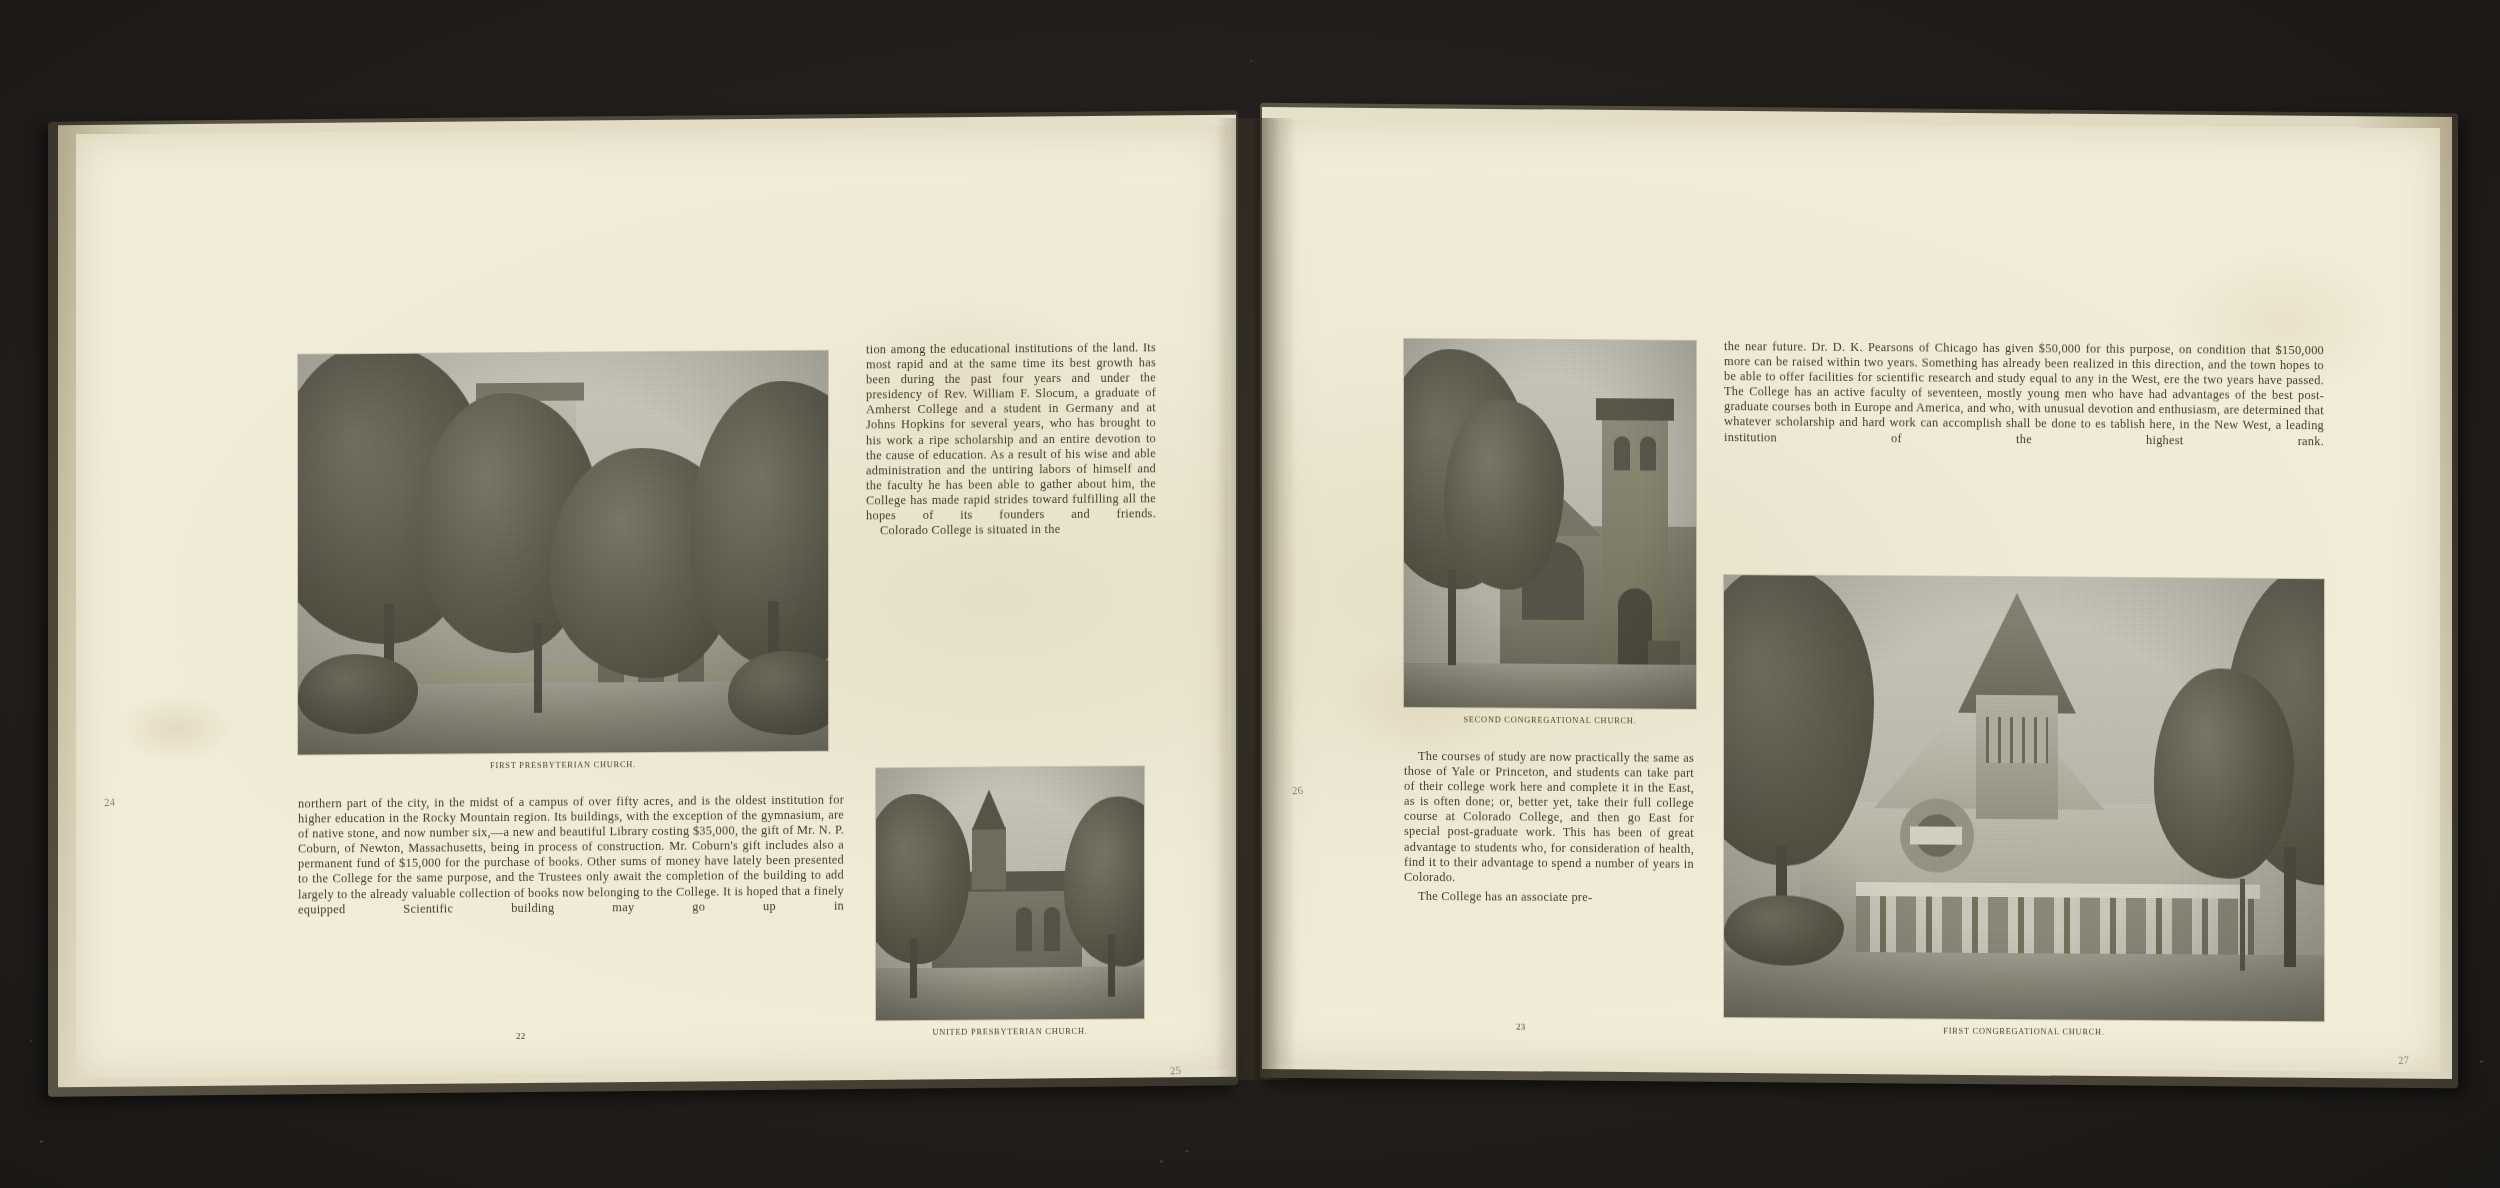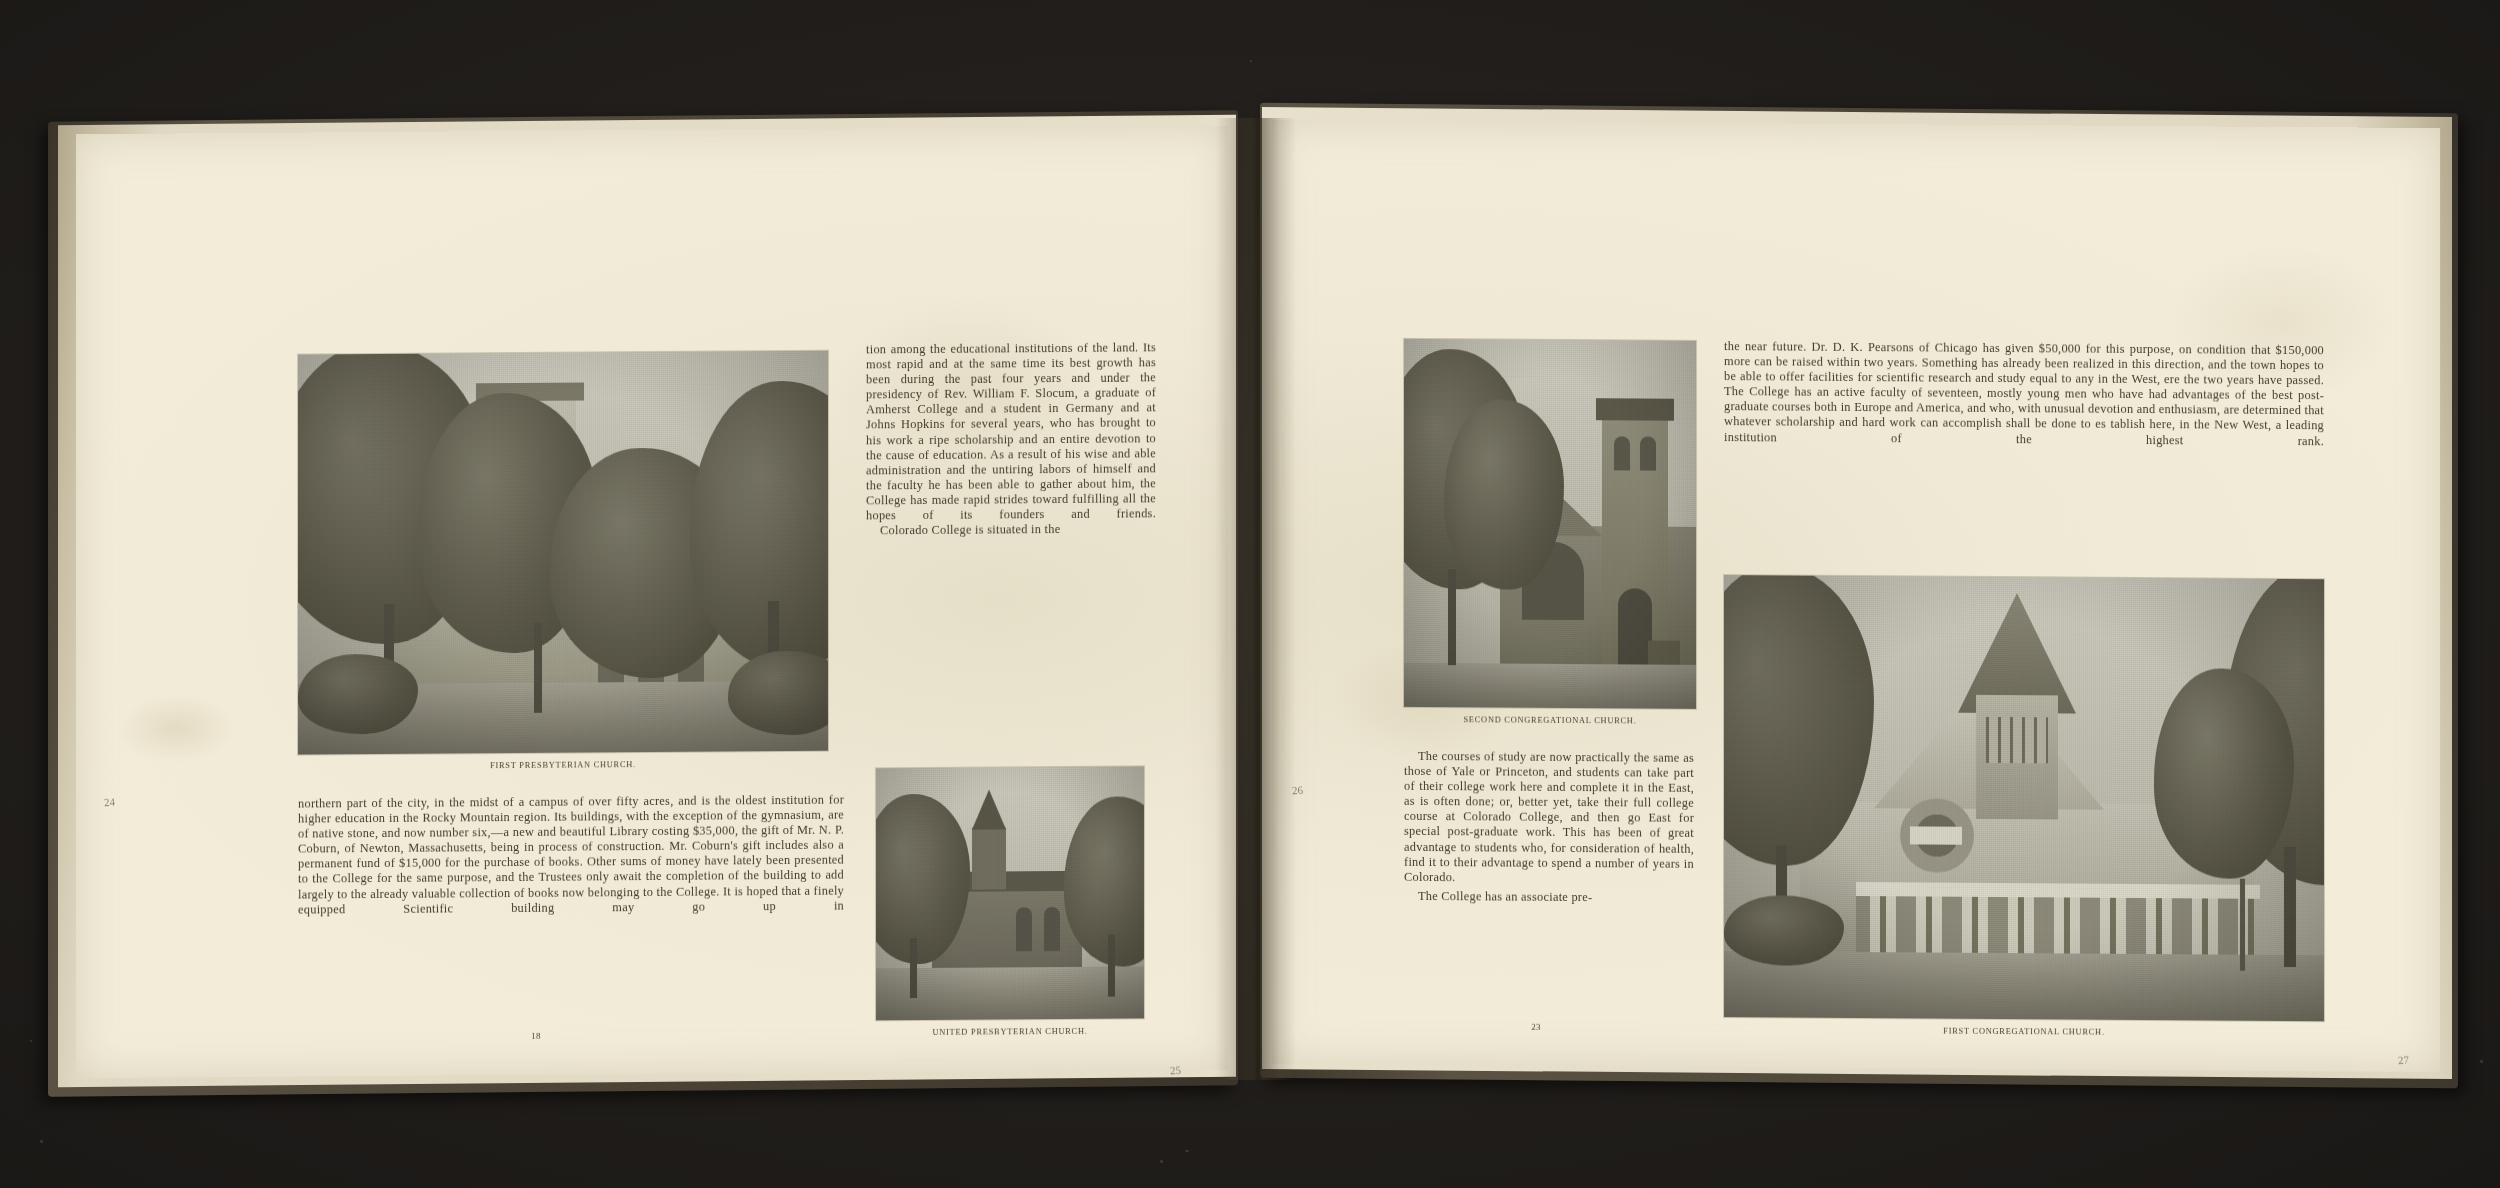--- a/index.html
+++ b/index.html
@@ -156,21 +156,20 @@
     letter-spacing: .09em;
     text-align: center;
     color: #4a442f;
     font-variant: small-caps;
     text-transform: uppercase;
   }
   .folio {
     position: absolute;
     font-size: 9px;
     color: #4a442f;
-    text-align: center;
     letter-spacing: .04em;
   }
   .pencil {
     position: absolute;
     font-size: 11px;
     color: #6d6a5c;
     font-family: "Liberation Serif", serif;
     opacity: .8;
     transform: rotate(-4deg);
   }
@@ -290,21 +289,21 @@
         <div class="trunk" style="left:232px;top:168px;width:7px;height:62px;"></div>
         <div class="grain"></div>
         <div class="vig"></div>
       </div>
       <div class="caption" style="left:800px;top:900px;width:268px;">UNITED PRESBYTERIAN CHURCH.</div>
 
       <div class="col" style="left:222px;top:664px;width:546px;">
         <p>northern part of the city, in the midst of a campus of over fifty acres, and is the oldest institution for higher education in the Rocky Mountain region. Its buildings, with the exception of the gymnasium, are of native stone, and now number six,—a new and beautiful Library costing $35,000, the gift of Mr. N. P. Coburn, of Newton, Massachusetts, being in process of construction. Mr. Coburn's gift includes also a permanent fund of $15,000 for the purchase of books. Other sums of money have lately been presented to the College for the same purpose, and the Trustees only await the completion of the building to add largely to the already valuable collection of books now belonging to the College. It is hoped that a finely equipped Scientific building may go up in</p>
       </div>
 
-      <div class="folio" style="left:440px;top:900px;width:40px;">18</div>
+      <div class="folio" style="left:440px;top:900px;width:40px;">22</div>
 
       <div class="pencil" style="left:28px;top:662px;">24</div>
       <div class="pencil" style="left:1094px;top:938px;">25</div>
     </div>
 
     <div class="leaf" id="leaf-right">
 
       <div class="stain" style="left:60px;top:520px;width:180px;height:120px;background:radial-gradient(ellipse,rgba(198,184,146,.24),rgba(198,184,146,0) 72%);"></div>
       <div class="stain" style="left:900px;top:120px;width:220px;height:150px;background:radial-gradient(ellipse,rgba(198,184,146,.20),rgba(198,184,146,0) 74%);"></div>
 

